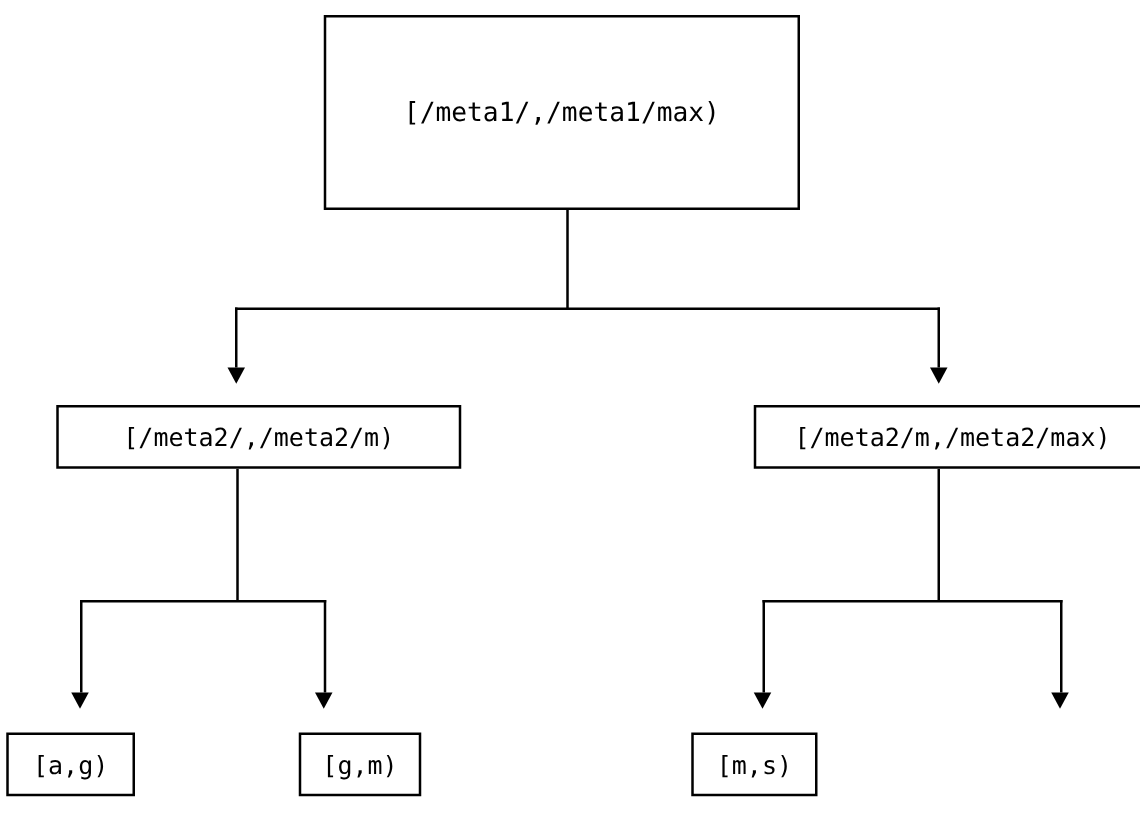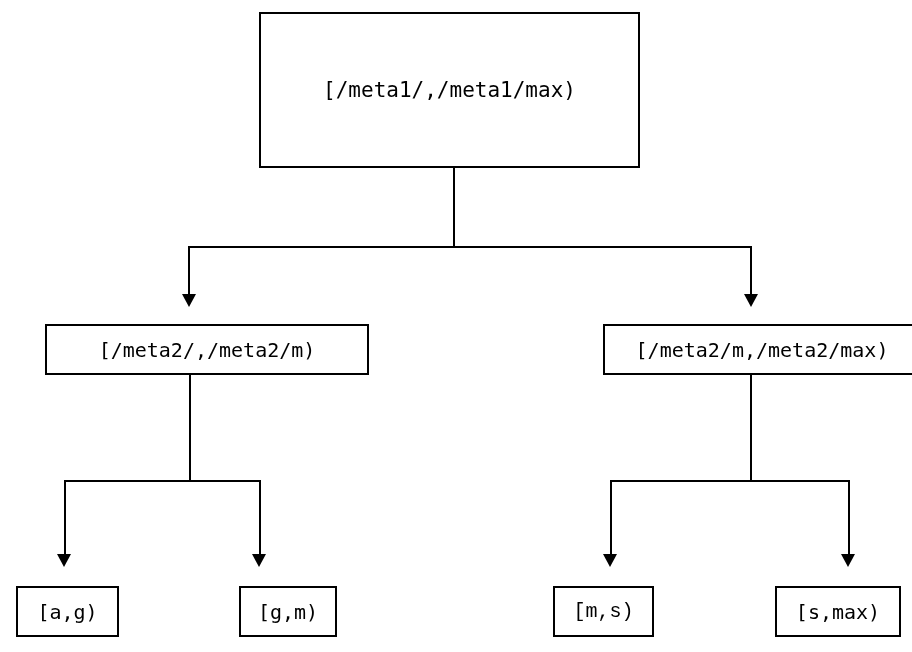--- a/index.html
+++ b/index.html
@@ -48,23 +48,23 @@
     width: 318px;
     height: 51px;
     font-size: 20px;
     margin-left: 20px;
   }
   .node-leaf {
     top: 586px;
     height: 51px;
     font-size: 20px;
   }
-  .leaf-1 { left: 16px;   width: 103px; }
+  .leaf-1 { left: 5px;   width: 103px; }
   .leaf-2 { left: 206px; width: 98px; margin-left: 33px;  }
-  .leaf-3 { left: 553px; width: 101px; font-family: Liberation Mono, monospace; }
+  .leaf-3 { left: 553px; width: 101px; }
   .leaf-4 { left: 775px; width: 126px; }
 
   
   .vline {
     position: absolute;
     width: 2px;
     background: #000000;
   }
   .hline {
     position: absolute;
@@ -135,15 +135,14 @@
   <div class="node node-mid-left">[/meta2/,/meta2/m)</div>
 
   <div class="node node-mid-right">[/meta2/m,/meta2/max)</div>
 
   <div class="node node-leaf leaf-1">[a,g)</div>
 
   <div class="node node-leaf leaf-2">[g,m)</div>
 
   <div class="node node-leaf leaf-3">[m,s)</div>
 
-  <div class="node node-leaf leaf-4">[s,max)</div>
 
 </div>
 
 </body></html>

